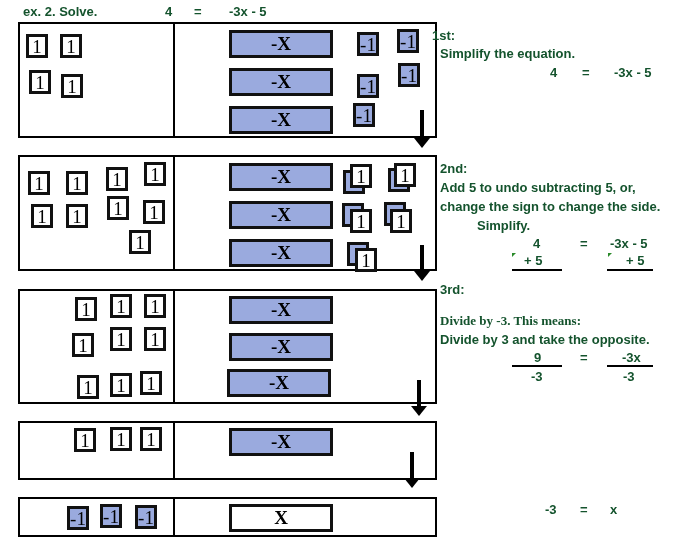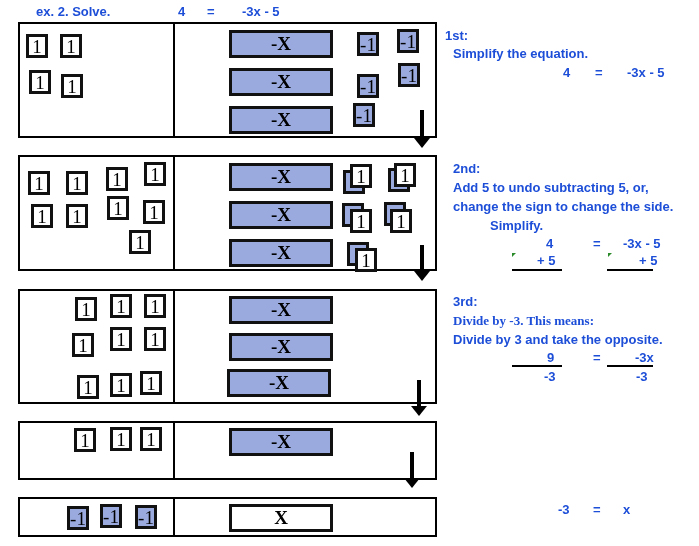--- a/index.html
+++ b/index.html
@@ -1,17 +1,17 @@
 <!DOCTYPE html>
 <html><head>
 <meta charset="utf-8">
 <style>
   html,body{margin:0;padding:0;background:#fff;}
   body{width:699px;height:546px;position:relative;overflow:hidden;font-family:"Liberation Sans",sans-serif;}
-  .t{position:absolute;font-weight:bold;font-size:13px;color:#1d4ed8;white-space:nowrap;margin-left:13px;}
+  .t{position:absolute;font-weight:bold;font-size:13px;color:#14532d;white-space:nowrap;}
   .panel{position:absolute;border:2px solid #000;box-sizing:border-box;background:#fff;}
   .divider{position:absolute;top:0;bottom:0;width:2px;background:#000;}
   .xbar{position:absolute;width:104px;height:28px;box-sizing:border-box;border:3px solid #111;background:#9aaade;display:flex;align-items:center;justify-content:center;font-family:"Liberation Serif",serif;font-weight:bold;font-size:19px;color:#000;}
   .xbar.pos{background:#fff;}
   .one{position:absolute;width:22px;height:24px;box-sizing:border-box;border:3px solid #111;background:#fff;display:flex;align-items:center;justify-content:center;font-family:"Liberation Serif",serif;font-size:19px;color:#000;line-height:1;}
   .neg{position:absolute;width:22px;height:24px;box-sizing:border-box;border:3px solid #111;background:#9aaade;display:flex;align-items:center;justify-content:center;font-family:"Liberation Serif",serif;font-size:19px;color:#000;line-height:1;}
   .shadow{position:absolute;width:22px;height:24px;box-sizing:border-box;border:3px solid #111;background:#9aaade;}
   .arrow{position:absolute;width:4px;background:#000;}
   .arrow::after{content:"";position:absolute;left:-6px;bottom:-8px;border-left:8px solid transparent;border-right:8px solid transparent;border-top:10px solid #000;}
   .uline{position:absolute;height:2px;background:#000;}
@@ -100,21 +100,21 @@
 <div class="one" style="left:110px;top:327px;">1</div>
 <div class="one" style="left:144px;top:327px;">1</div>
 <div class="one" style="left:77px;top:375px;">1</div>
 <div class="one" style="left:110px;top:373px;">1</div>
 <div class="one" style="left:140px;top:371px;">1</div>
 <div class="xbar" style="left:229px;top:296px;">-X</div>
 <div class="xbar" style="left:229px;top:333px;">-X</div>
 <div class="xbar" style="left:227px;top:369px;">-X</div>
 <div class="arrow" style="left:417px;top:380px;height:28px;"></div>
 
-<div class="t" style="left:440px;top:294px;">3rd:</div>
+<div class="t" style="left:440px;top:282px;">3rd:</div>
 <div class="t" style="left:440px;top:313px;font-family:Liberation Serif, serif;">Divide by -3.  This means:</div>
 <div class="t" style="left:440px;top:332px;">Divide by 3 and take the opposite.</div>
 <div class="t" style="left:534px;top:350px;">9</div>
 <div class="uline" style="left:512px;top:365px;width:50px;"></div>
 <div class="t" style="left:531px;top:369px;">-3</div>
 <div class="t" style="left:580px;top:350px;">=</div>
 <div class="t" style="left:622px;top:350px;">-3x</div>
 <div class="uline" style="left:607px;top:365px;width:46px;"></div>
 <div class="t" style="left:623px;top:369px;">-3</div>
 

